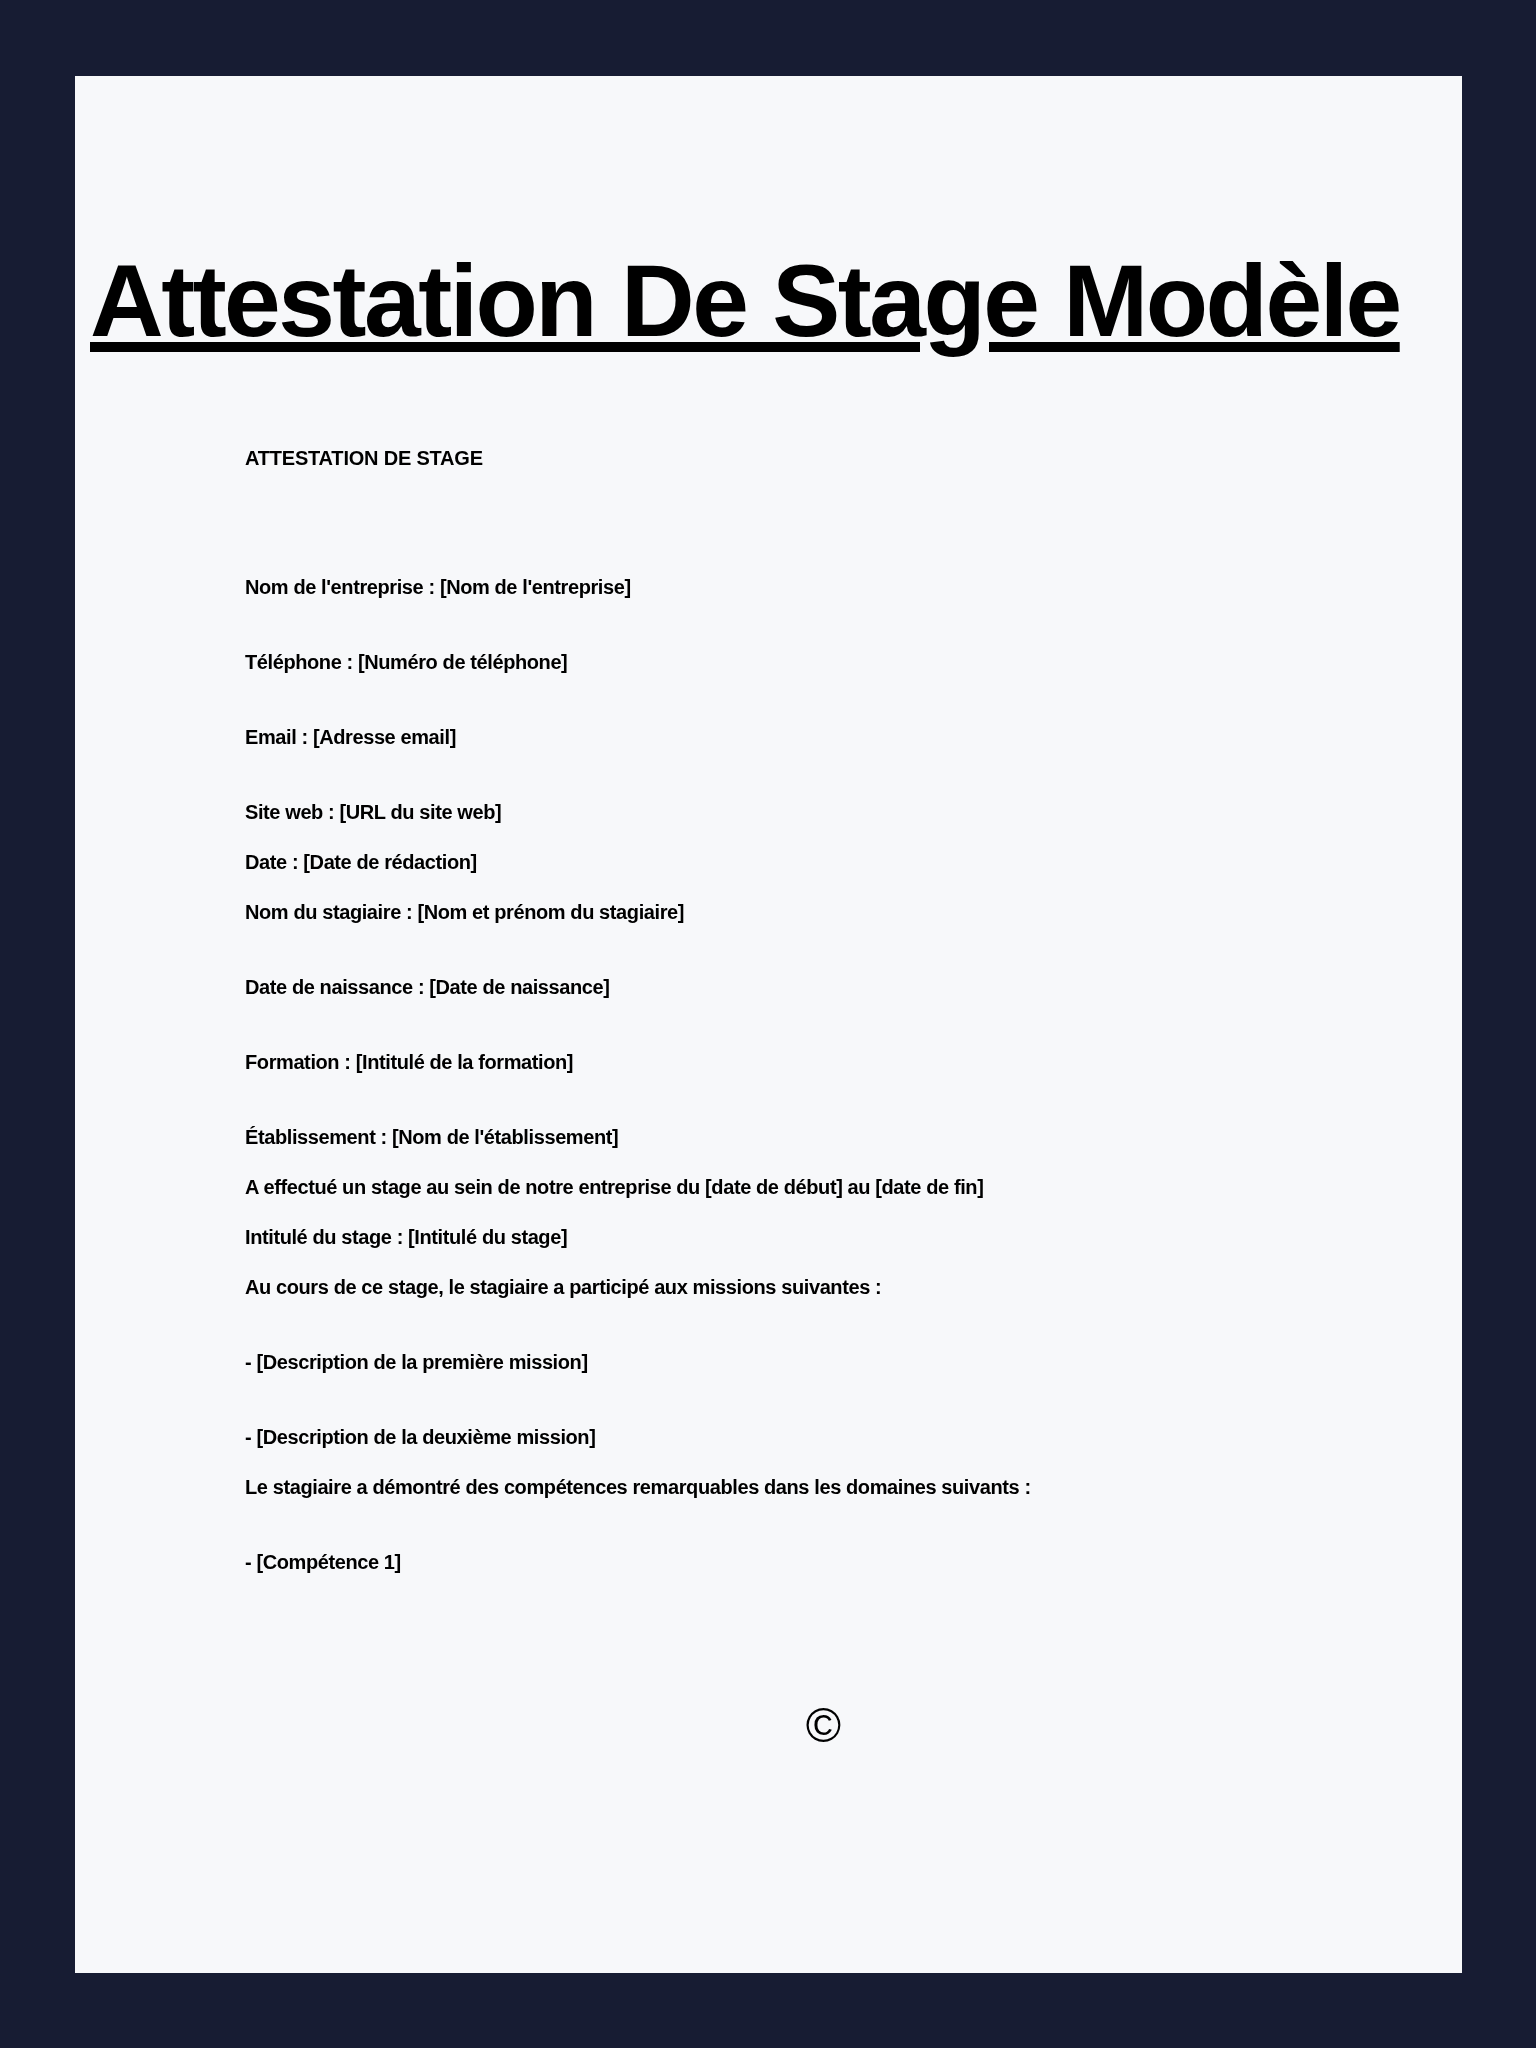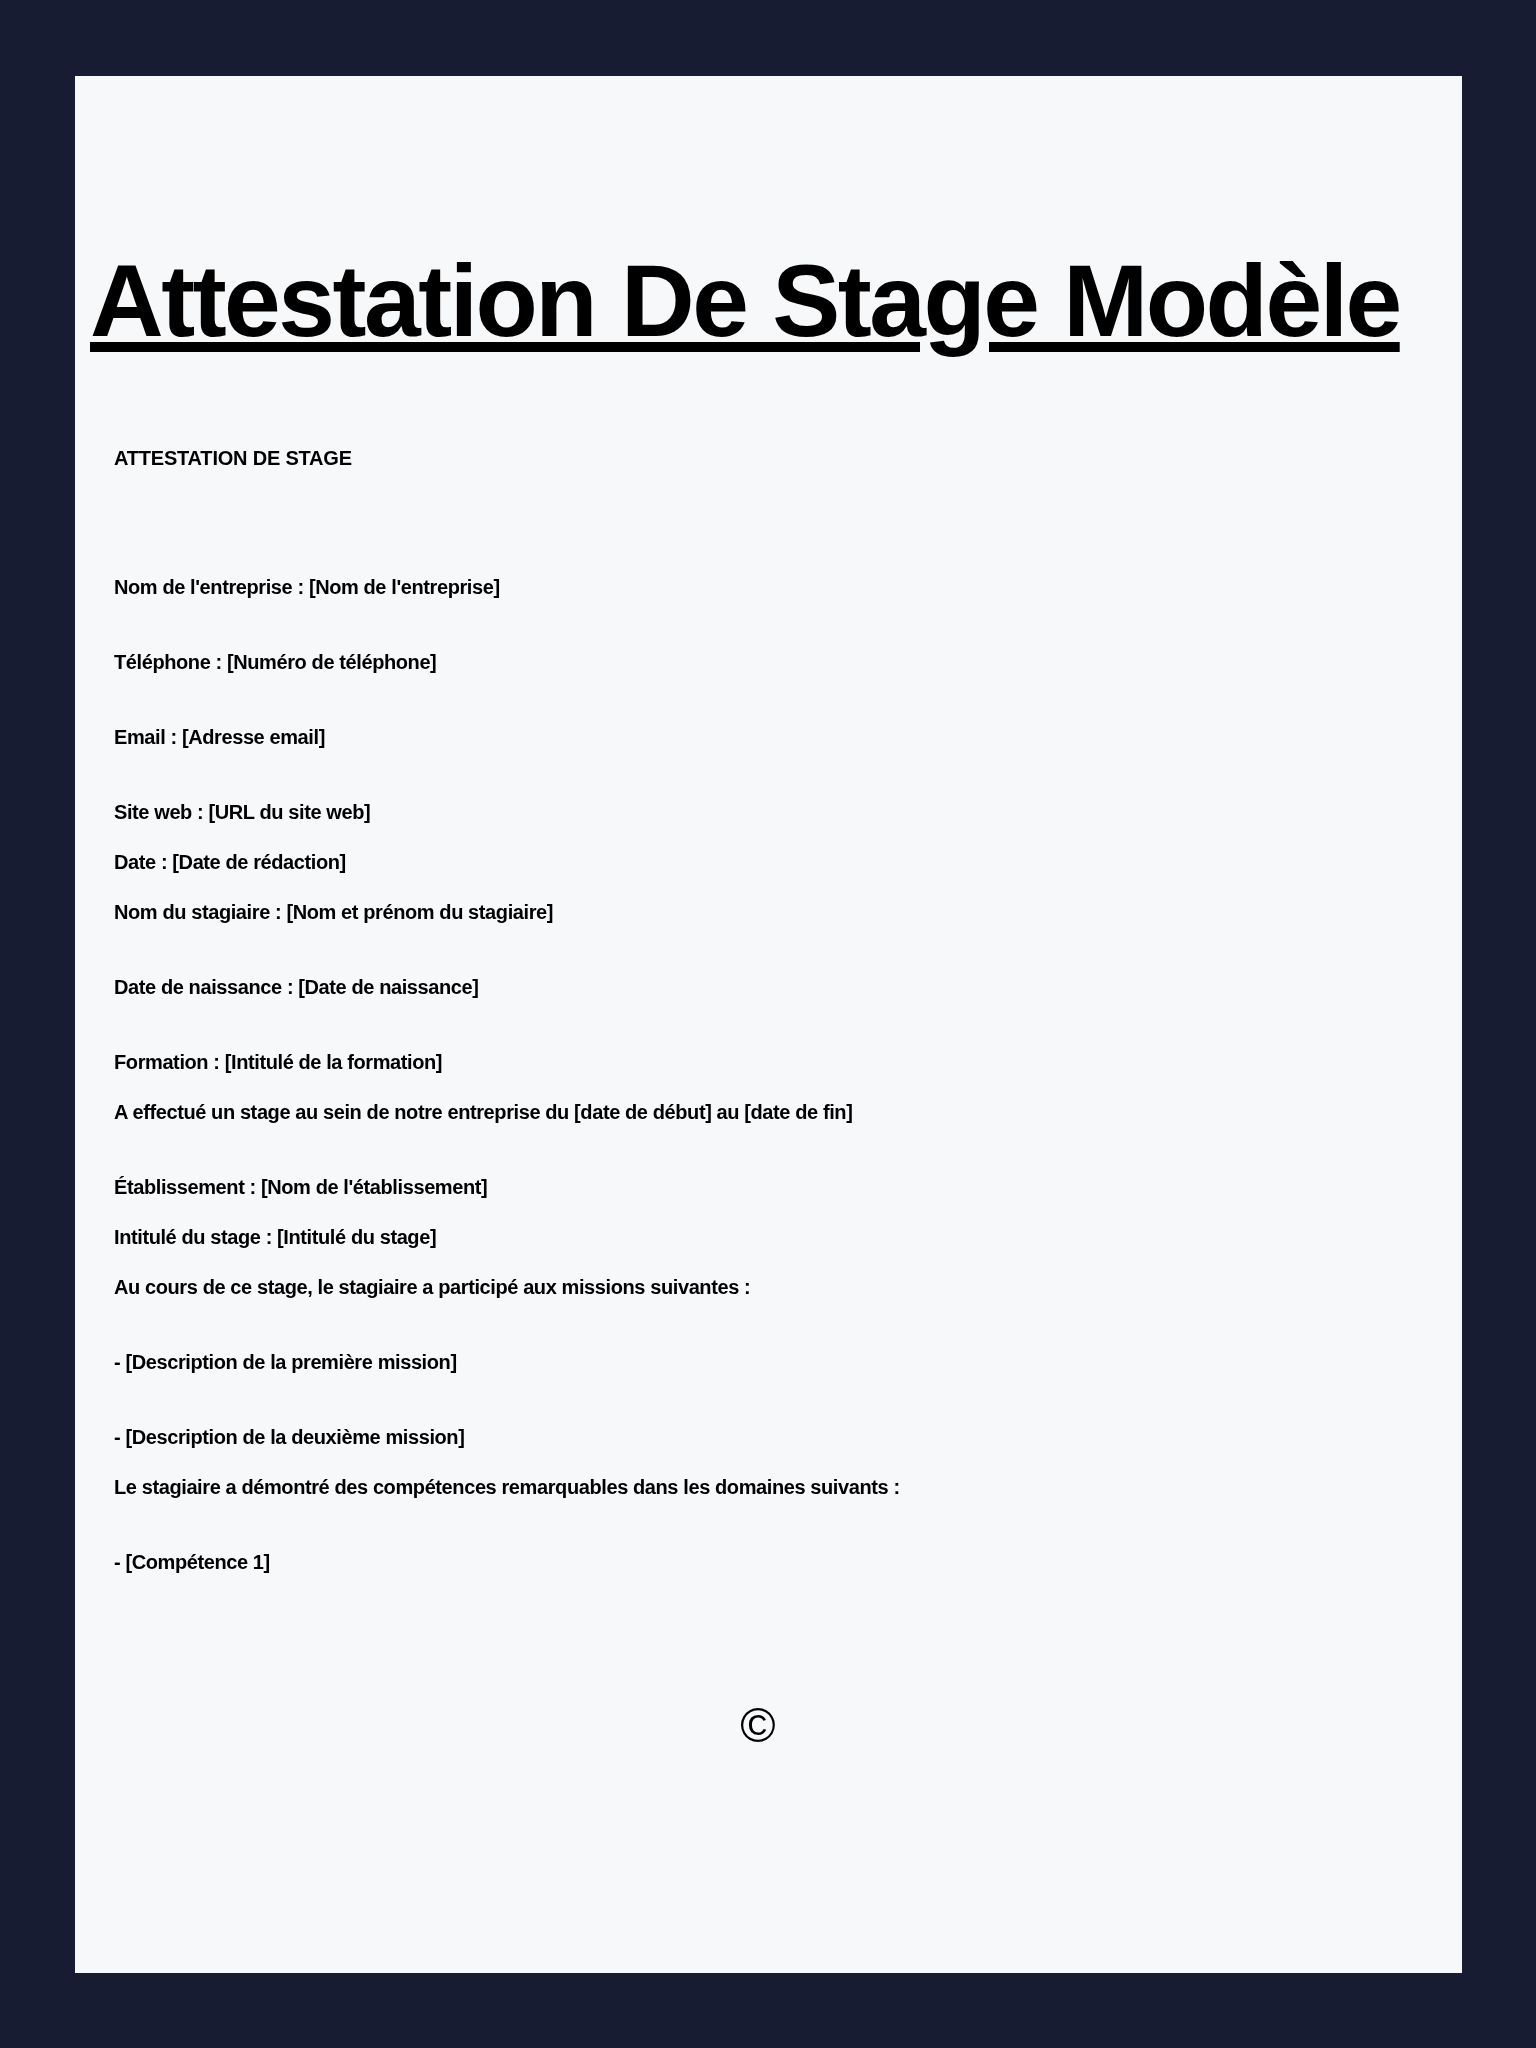--- a/index.html
+++ b/index.html
@@ -33,22 +33,22 @@
     margin: 170px 0 0 15px;
     font-size: 102px;
     line-height: 110px;
     font-weight: 700;
     letter-spacing: -2.5px;
     white-space: nowrap;
     color: #000000;
     text-decoration: underline;
   }
   .content {
+    padding-left: 170px;
     padding-right: 60px;
-    margin-left: 39px;
   }
   .line {
     margin: 0;
     font-size: 20px;
     line-height: 25px;
     font-weight: 700;
     letter-spacing: -0.4px;
     color: #000000;
   }
   .heading {
@@ -79,22 +79,22 @@
       <p class="line heading">ATTESTATION DE STAGE</p>
 
       <p class="line mt104">Nom de l'entreprise : [Nom de l'entreprise]</p>
       <p class="line mt50">Téléphone : [Numéro de téléphone]</p>
       <p class="line mt50">Email : [Adresse email]</p>
       <p class="line mt50">Site web : [URL du site web]</p>
       <p class="line mt25">Date : [Date de rédaction]</p>
       <p class="line mt25">Nom du stagiaire : [Nom et prénom du stagiaire]</p>
       <p class="line mt50">Date de naissance : [Date de naissance]</p>
       <p class="line mt50">Formation : [Intitulé de la formation]</p>
+      <p class="line mt50">Établissement : [Nom de l'établissement]</p>
       <p class="line mt25">A effectué un stage au sein de notre entreprise du [date de début] au [date de fin]</p>
-      <p class="line mt50">Établissement : [Nom de l'établissement]</p>
       <p class="line mt25">Intitulé du stage : [Intitulé du stage]</p>
       <p class="line mt25">Au cours de ce stage, le stagiaire a participé aux missions suivantes :</p>
       <p class="line mt50">- [Description de la première mission]</p>
       <p class="line mt50">- [Description de la deuxième mission]</p>
       <p class="line mt25">Le stagiaire a démontré des compétences remarquables dans les domaines suivants :</p>
       <p class="line mt50">- [Compétence 1]</p>
 
       <div class="copyright-row">
         <span>©</span>
       </div>

